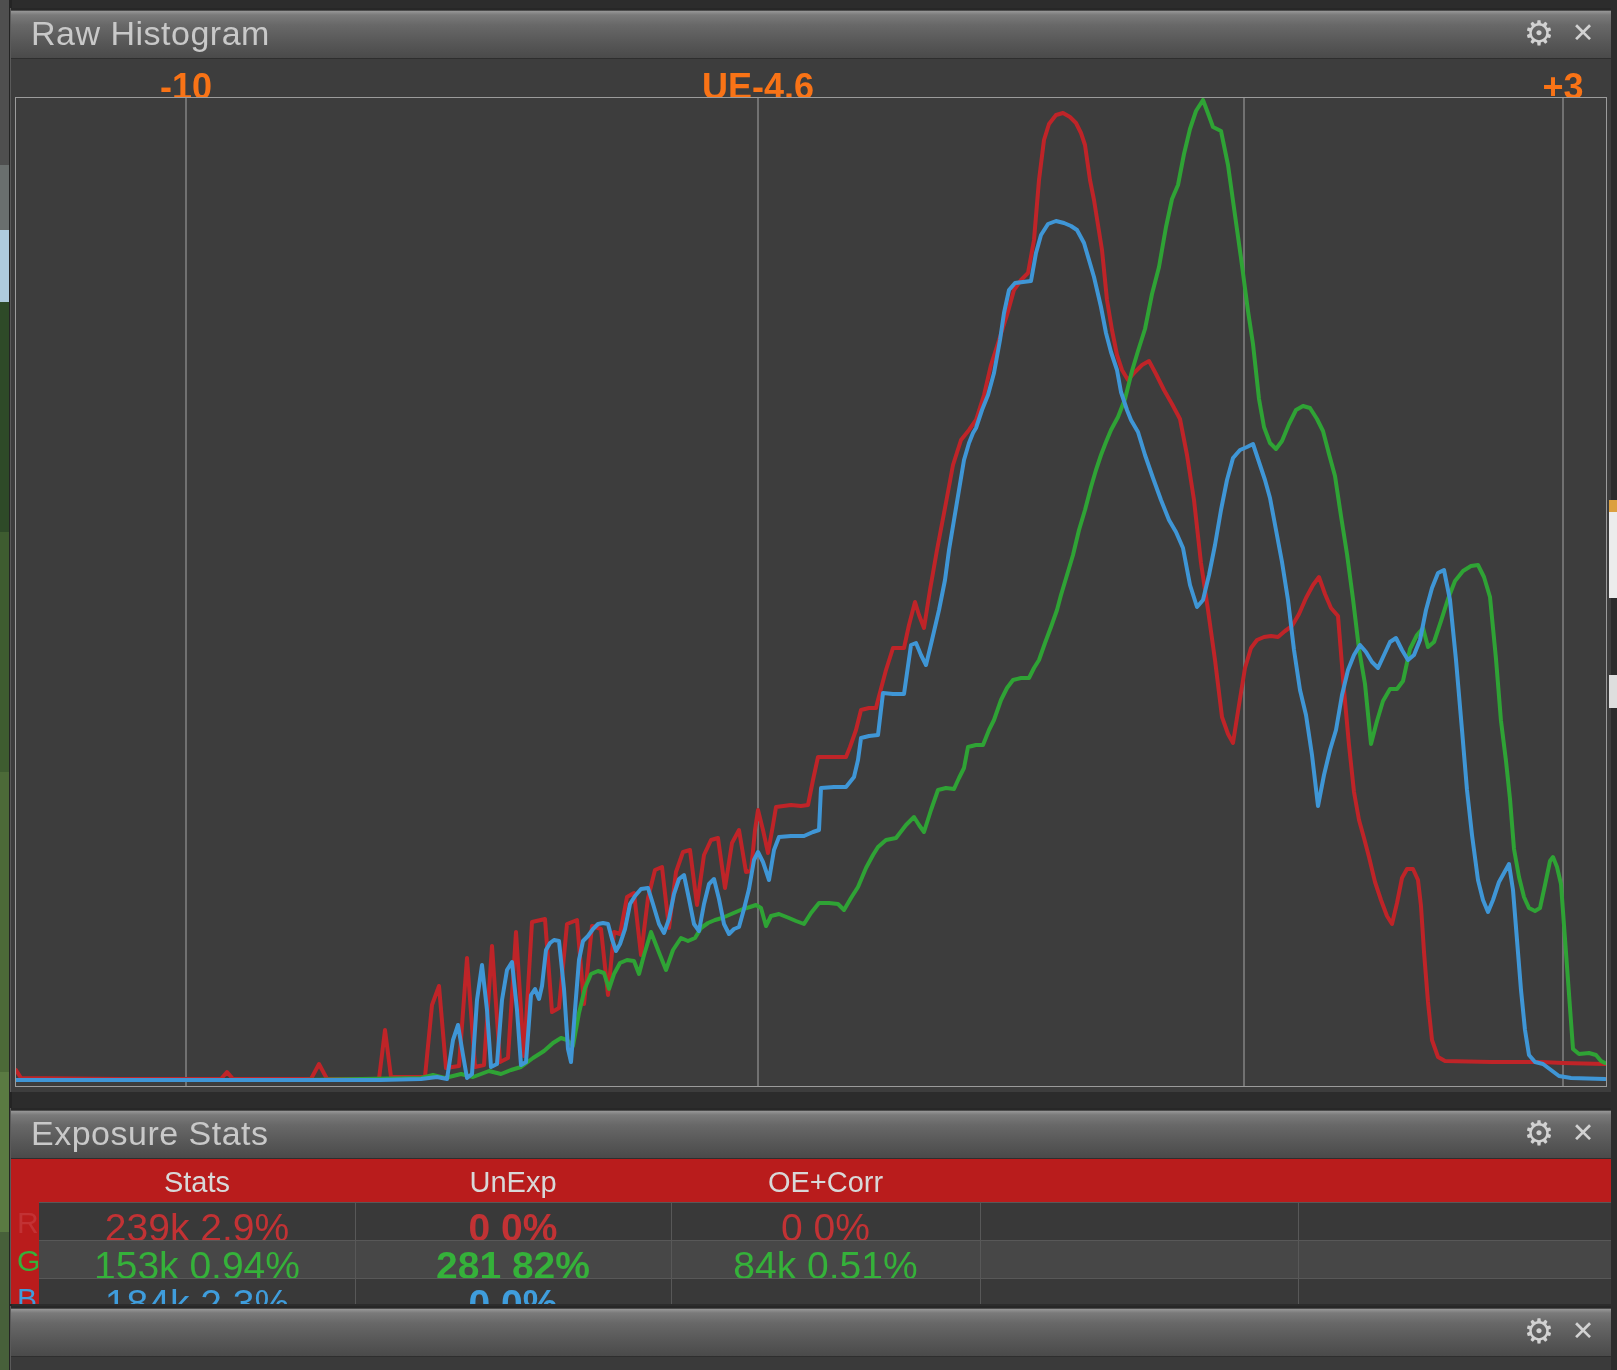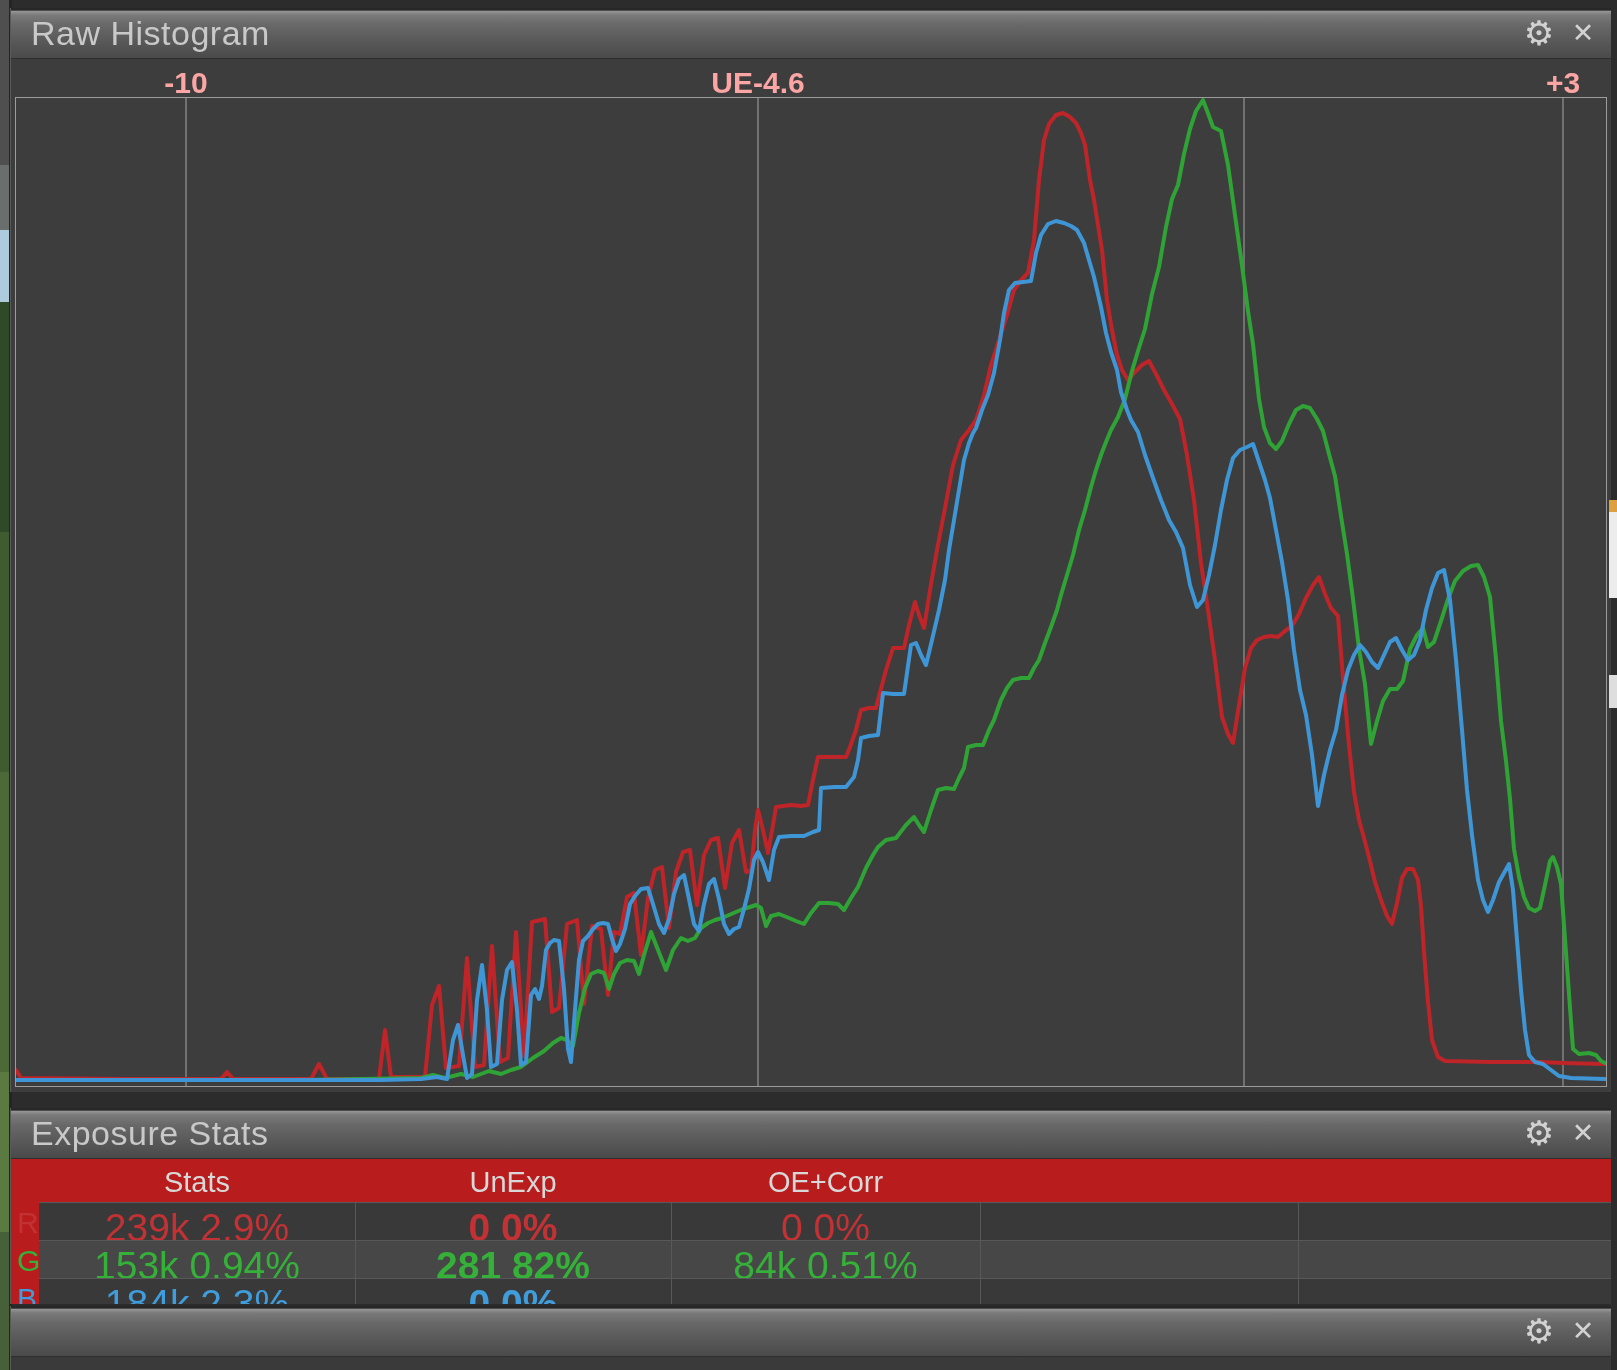--- a/index.html
+++ b/index.html
@@ -18,21 +18,21 @@
     border-bottom:1px solid #2e2e2e;display:flex;align-items:center;}
   .titlebar .title{margin-left:20px;font-size:34px;color:#c9c9c9;letter-spacing:0.5px;}
   .bar-icon{position:absolute;top:0;height:50px;display:flex;align-items:center;
             justify-content:center;color:#d2d2d2;cursor:pointer;}
   .gear{right:50px;width:44px;font-size:34px;}
   .closer{right:8px;width:40px;font-size:27px;font-weight:bold;}
   
   #hist-panel{top:8px;height:1084px;}
   #axis-row{position:absolute;left:0;top:56px;width:100%;height:40px;}
   .tick-label{position:absolute;top:2px;width:160px;text-align:center;
-              font-size:30px;font-weight:bold;color:#fca5a5;}
+              font-size:36px;font-weight:bold;color:#f97316;}
   #plot{position:absolute;left:4px;top:89px;width:1590px;height:988px;
         border:1px solid #9c9c9c;background:#3d3d3d;}
   #histo-svg{display:block;width:1590px;height:988px;}
   
   #stats-panel{top:1108px;height:196px;background:#b91c1c;}
   .stats-head{position:absolute;top:58px;height:36px;font-size:29px;color:#d8d8d8;}
   .hcell{position:absolute;text-align:center;}
   .hc0{left:28px;width:316px;} .hc1{left:344px;width:316px;} .hc2{left:660px;width:309px;}
   .trow{position:absolute;left:28px;width:1572px;height:38px;border-top:1px solid #585858;}
   .row-dark{background:#393939;} .row-light{background:#474747;}

